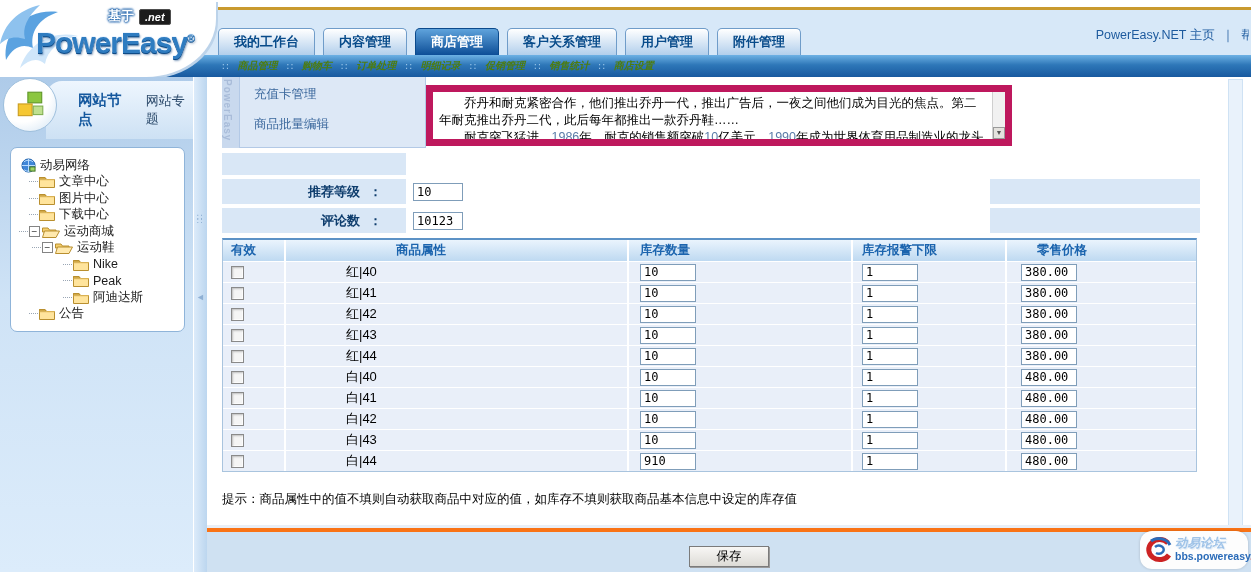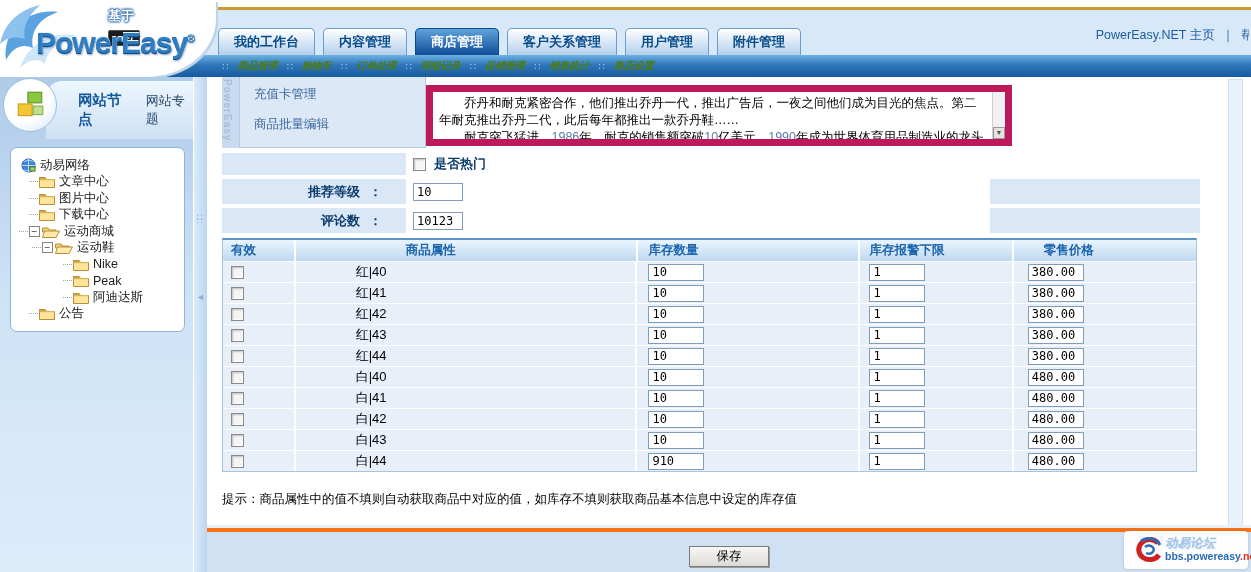--- a/index.html
+++ b/index.html
@@ -21,21 +21,21 @@
   .tab { height:27px; line-height:25px; padding:0 15px; border:1px solid #6f9cc9; border-bottom:none;
          border-radius:5px 5px 0 0; background:linear-gradient(#ffffff,#b2cfec); color:#084b8a;
          font-weight:bold; font-size:13px; box-shadow:inset 0 1px 0 #fff; cursor:pointer; }
   .tab.active { background:linear-gradient(#5fa3dc,#0d4e97); color:#fff; border-color:#0b4a8c; box-shadow:none; }
   .home-links { position:absolute; top:27px; right:2px; color:#1d5a9e; font-size:12.5px; display:flex;
                 align-items:center; gap:7px; }
   .home-links .clip { display:inline-block; width:8px; overflow:hidden; white-space:nowrap; }
   .logo-area { position:absolute; left:0; top:0; width:216px; height:77px; background:#fff;
                border-radius:0 0 70px 0 / 0 0 58px 0; box-shadow:2px 2px 0 #bcd3ea; z-index:5; }
   .swirl { position:absolute; left:0; top:2px; }
-  .based { position:absolute; left:108px; top:7px; display:flex; align-items:flex-start; gap:5px;flex-direction:column; }
+  .based { position:absolute; left:108px; top:7px; display:flex; align-items:flex-end; gap:5px; }
   .based-txt { color:#fff; font-weight:bold; font-size:13px;
                text-shadow:-1px 0 2px #2a6bb0,1px 0 2px #2a6bb0,0 -1px 2px #2a6bb0,0 1px 2px #2a6bb0; }
   .dotnet { background:#1c1c1c; color:#fff; font-weight:bold; font-style:italic; font-size:11px;
             padding:1px 5px; border-radius:2px; border:1px solid #4e4e4e; }
   .logo-text { position:absolute; left:36px; top:26px; font-size:30px; font-weight:bold; letter-spacing:-1px;
                color:#2f7cc0; text-shadow:0 -1px 0 #eaf4ff,0 1px 0 #0e4a85,1px 2px 2px rgba(20,70,130,.5); }
   .logo-text sup { font-size:11px; }
 
   
   .bodyrow { display:flex; height:495px; }
@@ -96,38 +96,38 @@
          font:12px "DejaVu Sans Mono",monospace; color:#000; }
   input.cb { appearance:none; -webkit-appearance:none; width:13px; height:13px; background:#f5f5f5;
              border:1px solid #8a8a8a; box-shadow:inset 1px 1px 2px rgba(0,0,0,.22), inset -1px -1px 0 #fff;
              cursor:pointer; flex:none; }
 
   .ptable { position:absolute; left:15px; top:161px; width:975px; border:1px solid #a9c4de;
             border-top:2px solid #5c92c6; background:#fff; }
   .thead { display:flex; height:21px; background:linear-gradient(#eaf4fd,#bed9f1); align-items:center; }
   .thead .hc { font-weight:bold; color:#1b64ae; font-size:12.5px; white-space:nowrap; }
   .trow { display:flex; height:21px; background:#e9eff9; border-top:1px solid #fff; align-items:center; }
-  .c1 { width:73px; padding-left:8px; border-right:2px solid #fff; display:flex; align-items:center; height:100%; }
+  .c1 { width:63px; padding-left:8px; border-right:2px solid #fff; display:flex; align-items:center; height:100%; }
   .c2 { width:343px; padding-left:60px; border-right:2px solid #fff; display:flex; align-items:center; height:100%;
         font-size:13px; color:#000; }
   .c3 { width:224px; padding-left:11px; border-right:2px solid #fff; display:flex; align-items:center; height:100%; }
   .c4 { width:154px; padding-left:9px;  border-right:2px solid #fff; display:flex; align-items:center; height:100%; }
   .c5 { width:183px; padding-left:14px; display:flex; align-items:center; height:100%; }
   .thead .c2 { padding-left:110px; } .thead .c5 { padding-left:30px; }
   .ptable .tin { height:17px; width:56px; }
 
   .hint { position:absolute; left:15px; top:414px; font-size:12.5px; color:#000; white-space:nowrap; }
 
   .bottom-band { position:absolute; left:0; right:0; bottom:0; height:44px; background:#cfe1f2;
                  border-top:4px solid #f97316; box-shadow:0 -3px 0 #e9eff7; }
   .save-btn { position:absolute; left:50%; top:14px; transform:translateX(-50%); width:80px; height:21px;
               background:linear-gradient(#f8f7f5,#dddbd6); border:1px solid #7b7b7b; font-size:12.5px;
               color:#000; cursor:pointer; box-shadow:1px 1px 0 #9a9a9a; }
-  .wm { position:absolute; right:3px; bottom:3px; width:124px; height:38px; background:#fdfdfd; border-radius:4px;
-        box-shadow:0 0 3px rgba(0,0,0,.18); display:flex; align-items:center; padding:2px 9px; gap:2px; cursor:pointer; }
+  .wm { position:absolute; right:3px; bottom:3px; width:108px; height:38px; background:#fdfdfd; border-radius:12px;
+        box-shadow:0 0 3px rgba(0,0,0,.18); display:flex; align-items:center; padding:2px 3px; gap:2px; cursor:pointer; }
   .wm-txt { display:flex; flex-direction:column; line-height:13px; }
   .wm-title { font-style:italic; font-weight:bold; font-size:12.5px; color:#9fc3e8;
               text-shadow:1px 1px 1px #dce9f6; white-space:nowrap; }
   .wm-url { font-size:10.5px; font-weight:bold; color:#2a6bb8; white-space:nowrap; }
   .wm-url .red { color:#e03020; }
   .scrollstrip { position:absolute; left:1021px; top:2px; width:15px; height:449px; background:#e9f2fb;
                  border:1px solid #cfe2f4; }
 </style>
 </head>
 <body>
@@ -344,24 +344,20 @@
         <p>乔丹和耐克紧密合作，他们推出乔丹一代，推出广告后，一夜之间他们成为目光的焦点。第二年耐克推出乔丹二代，此后每年都推出一款乔丹鞋……</p>
         <p id="edP2">耐克突飞猛进。<span class="num">1986</span>年，耐克的销售额突破<span class="num">10</span>亿美元，<span class="num">1990</span>年成为世界体育用品制造业的龙头老大，</p>
         <div class="escroll">
           <div class="sb-btn">▼</div>
         </div>
       </div>
 
       <div class="frows">
         <div class="frow" style="height:22px">
           <div class="flabel"></div>
-          <div class="fcontent" style="flex:1">
-            <input type="checkbox" class="cb" style="">
-            <span class="hotlabel">是否热门</span>
-          </div>
         </div>
         <div class="frow" style="height:25px">
           <div class="flabel">
             <span>推荐等级</span>
               <span class="colon">：</span>
           </div>
           <div class="fcontent" style="width:584px">
             <input class="tin" style="width: 50px;" value="10">
           </div>
           <div class="ffill"></div>

